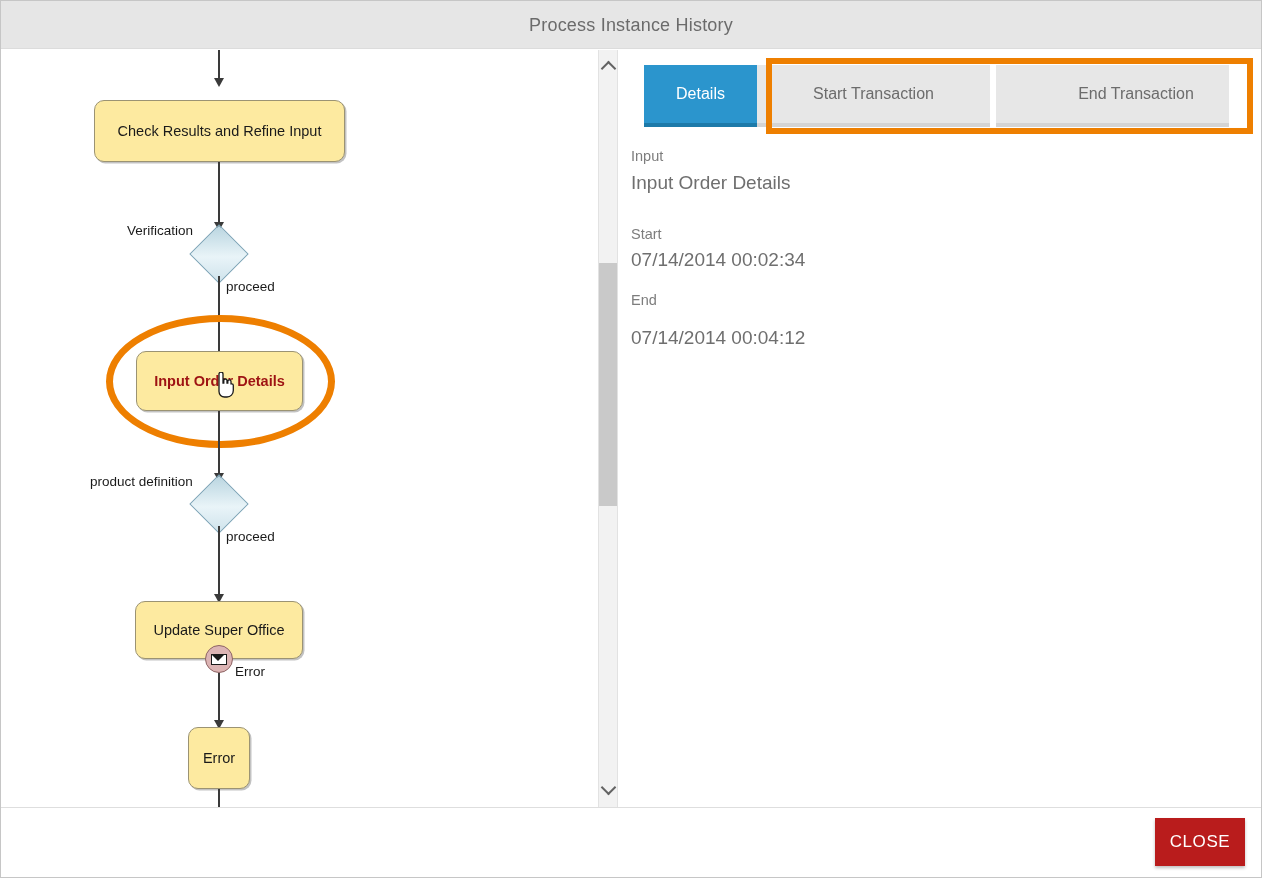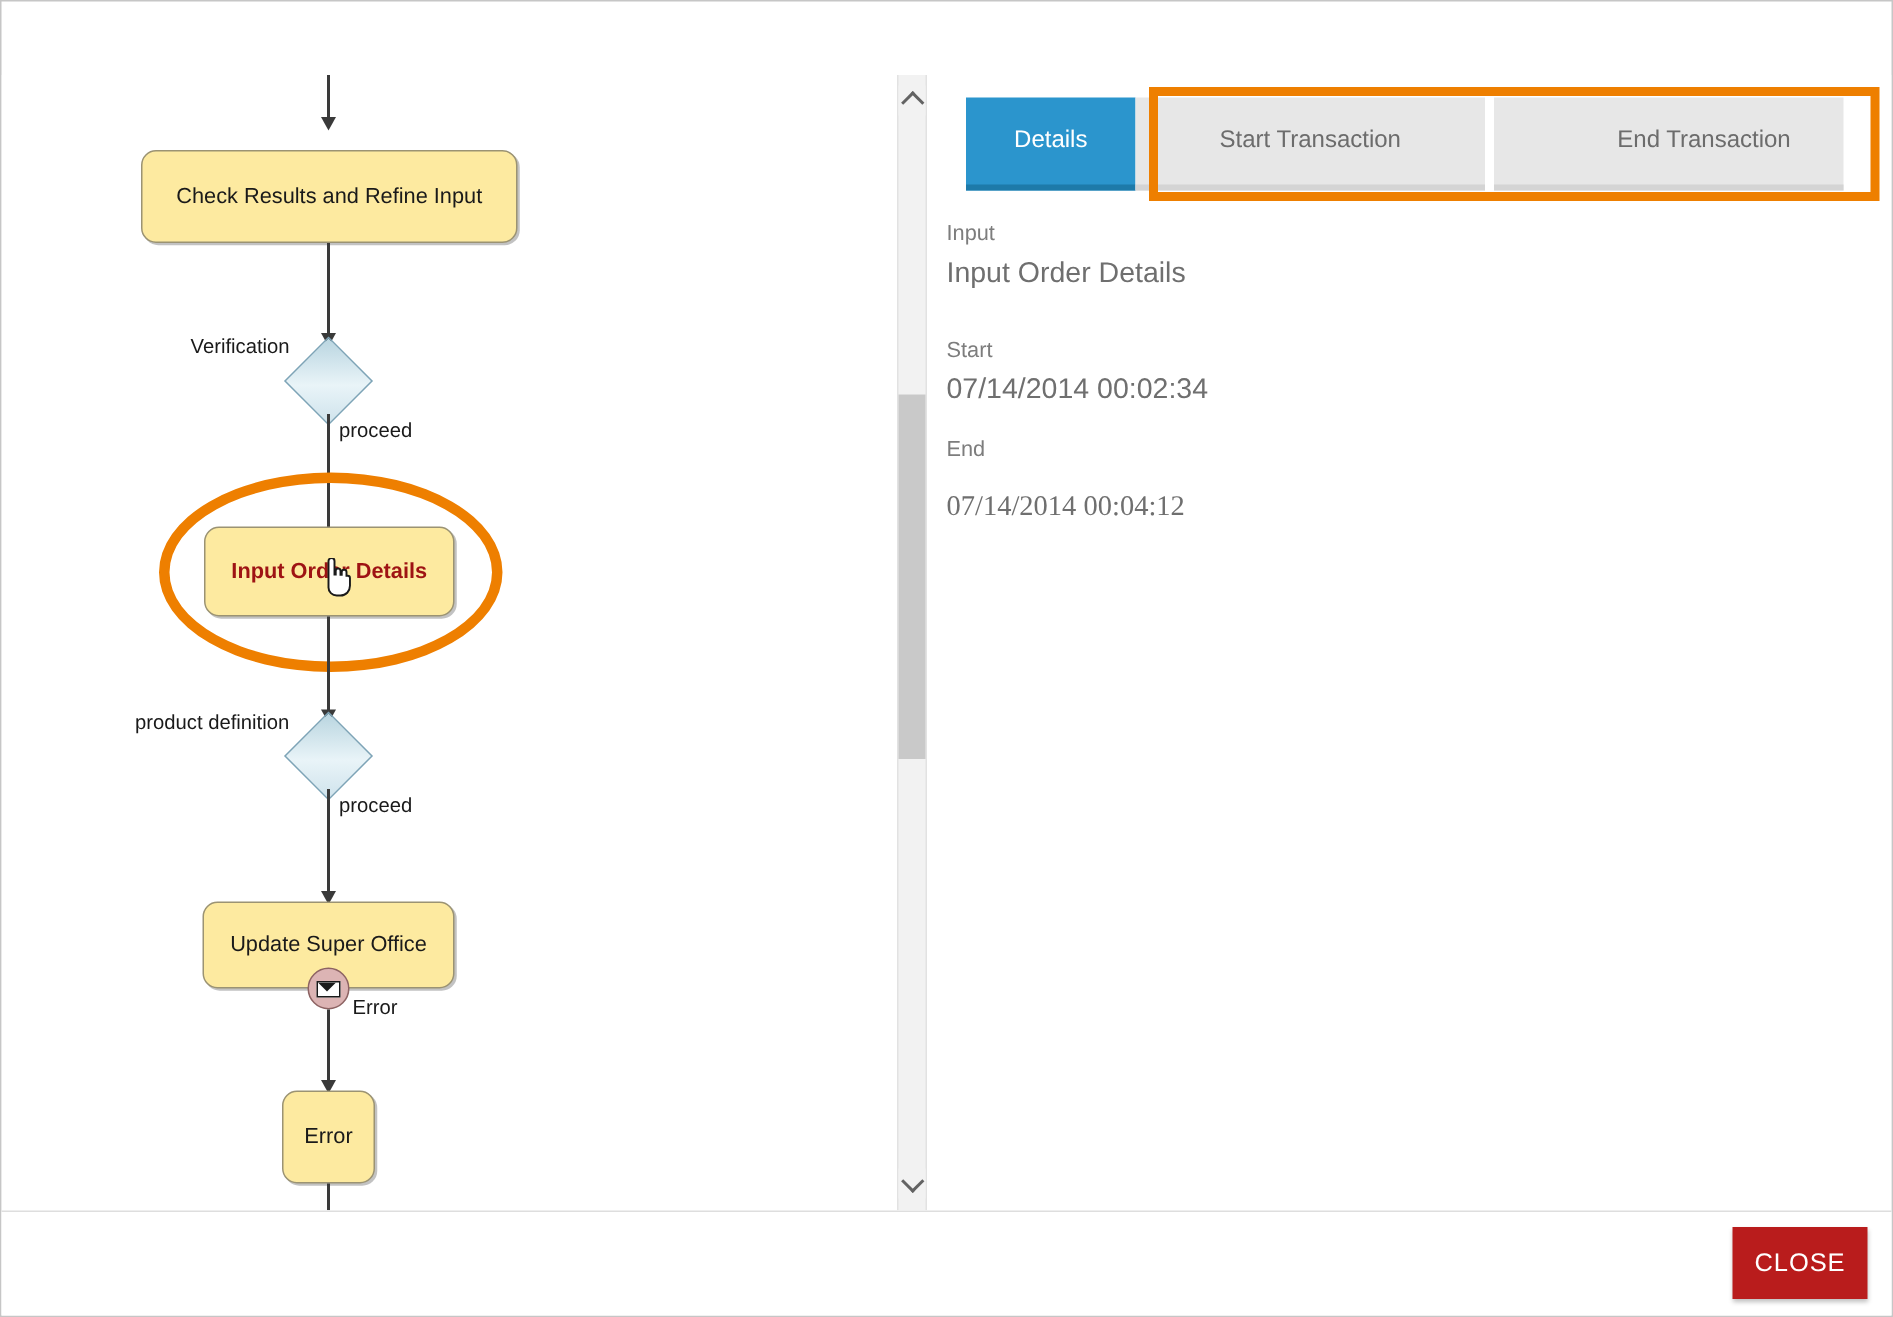--- a/index.html
+++ b/index.html
@@ -282,20 +282,23 @@
     box-shadow: 0 2px 3px rgba(0,0,0,.25);
     border: none;
     font-family: "Liberation Sans", sans-serif;
   }
 </style>
 </head>
 <body>
 
 <div id="dialog">
 
+  <div id="titlebar">
+    <div id="title-text">Process Instance History</div>
+  </div>
 
   <div id="bodyarea">
 
     <div id="diagram">
 
       <div class="edge" style="left:217px; top:0px; height:32px;"></div>
       <div class="arrowhead" style="left:213px; top:28px;"></div>
 
       <div class="node" style="left:93px; top:50px; width:251px; height:62px;">
         <span>Check Results and Refine Input</span>
@@ -381,20 +384,20 @@
 
       <div id="tabs-highlight-box" style="left:146px; top:8px; width:487px; height:76px;"></div>
 
       <div class="field-label" style="left:11px; top:98px;">Input</div>
       <div class="field-value" style="left:11px; top:122px;">Input Order Details</div>
 
       <div class="field-label" style="left:11px; top:176px;">Start</div>
       <div class="field-value" style="left:11px; top:199px;">07/14/2014 00:02:34</div>
 
       <div class="field-label" style="left:11px; top:242px;">End</div>
-      <div class="field-value" style="left:11px; top:277px;font-family:Liberation Serif, serif;">07/14/2014 00:04:12</div>
+      <div class="field-value" style="left:11px; top:277px;">07/14/2014 00:04:12</div>
     </div>
   </div>
 
   <div id="footer">
     <button id="close-button">CLOSE</button>
   </div>
 </div>
 
 </body></html>

